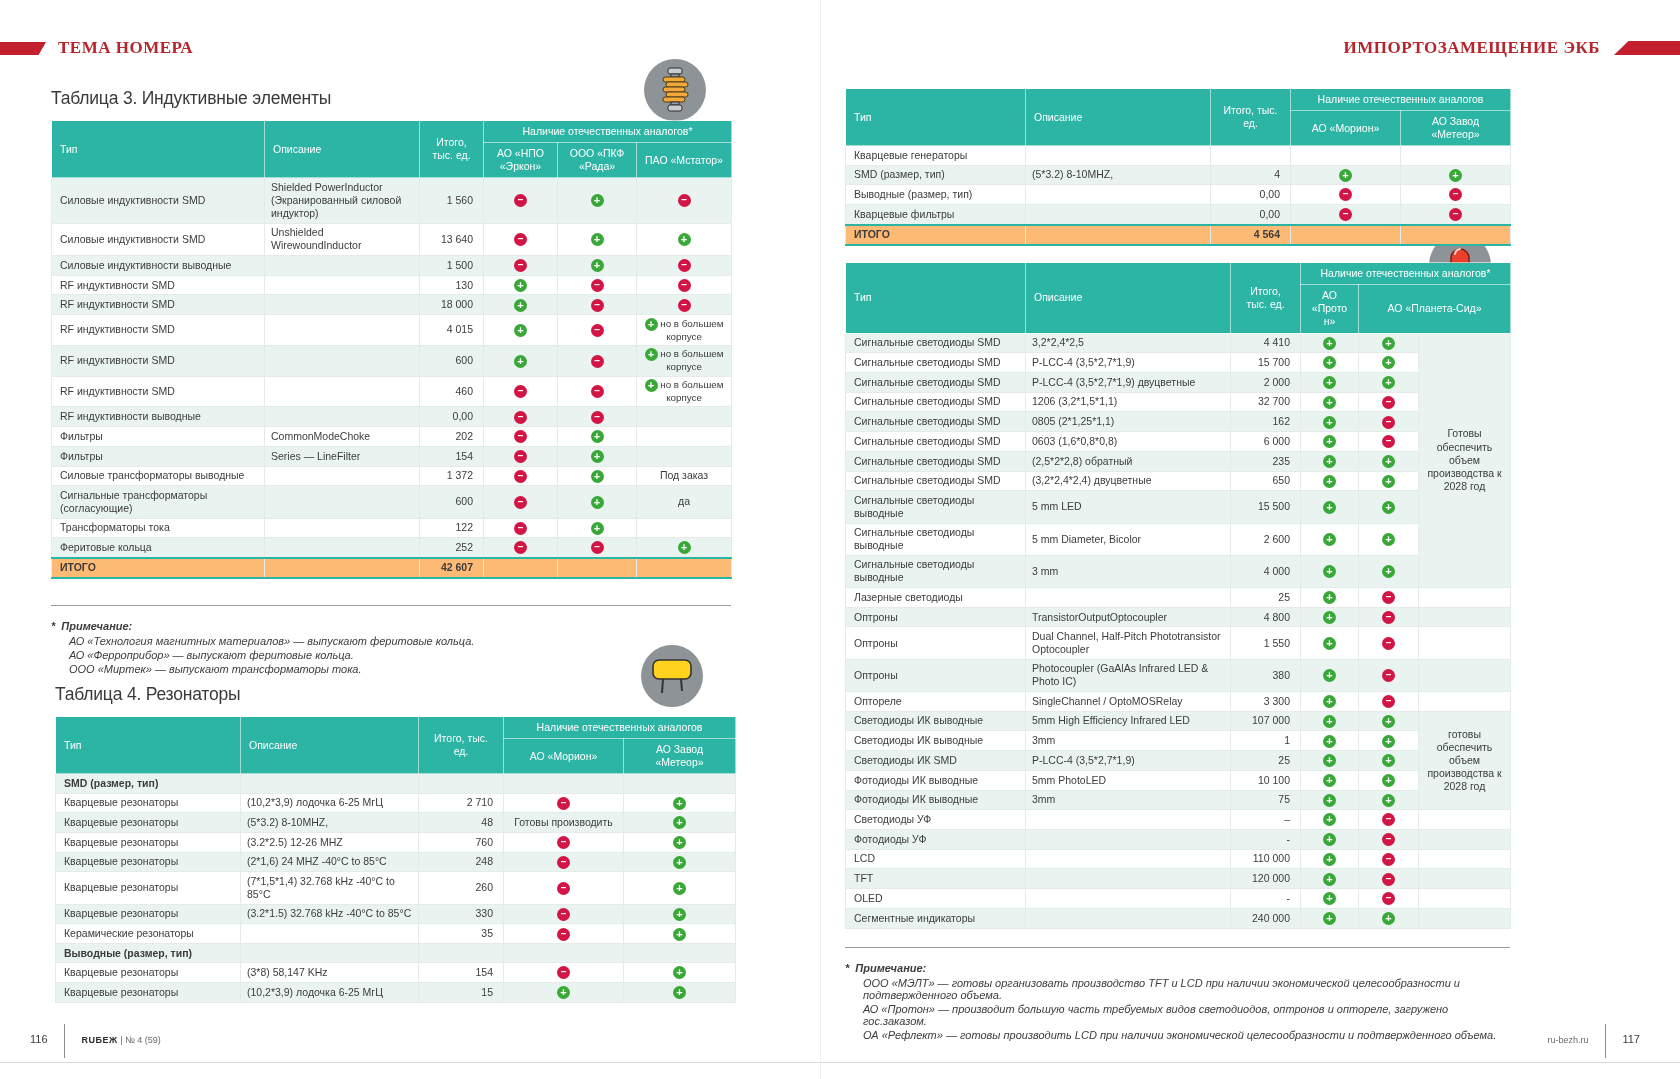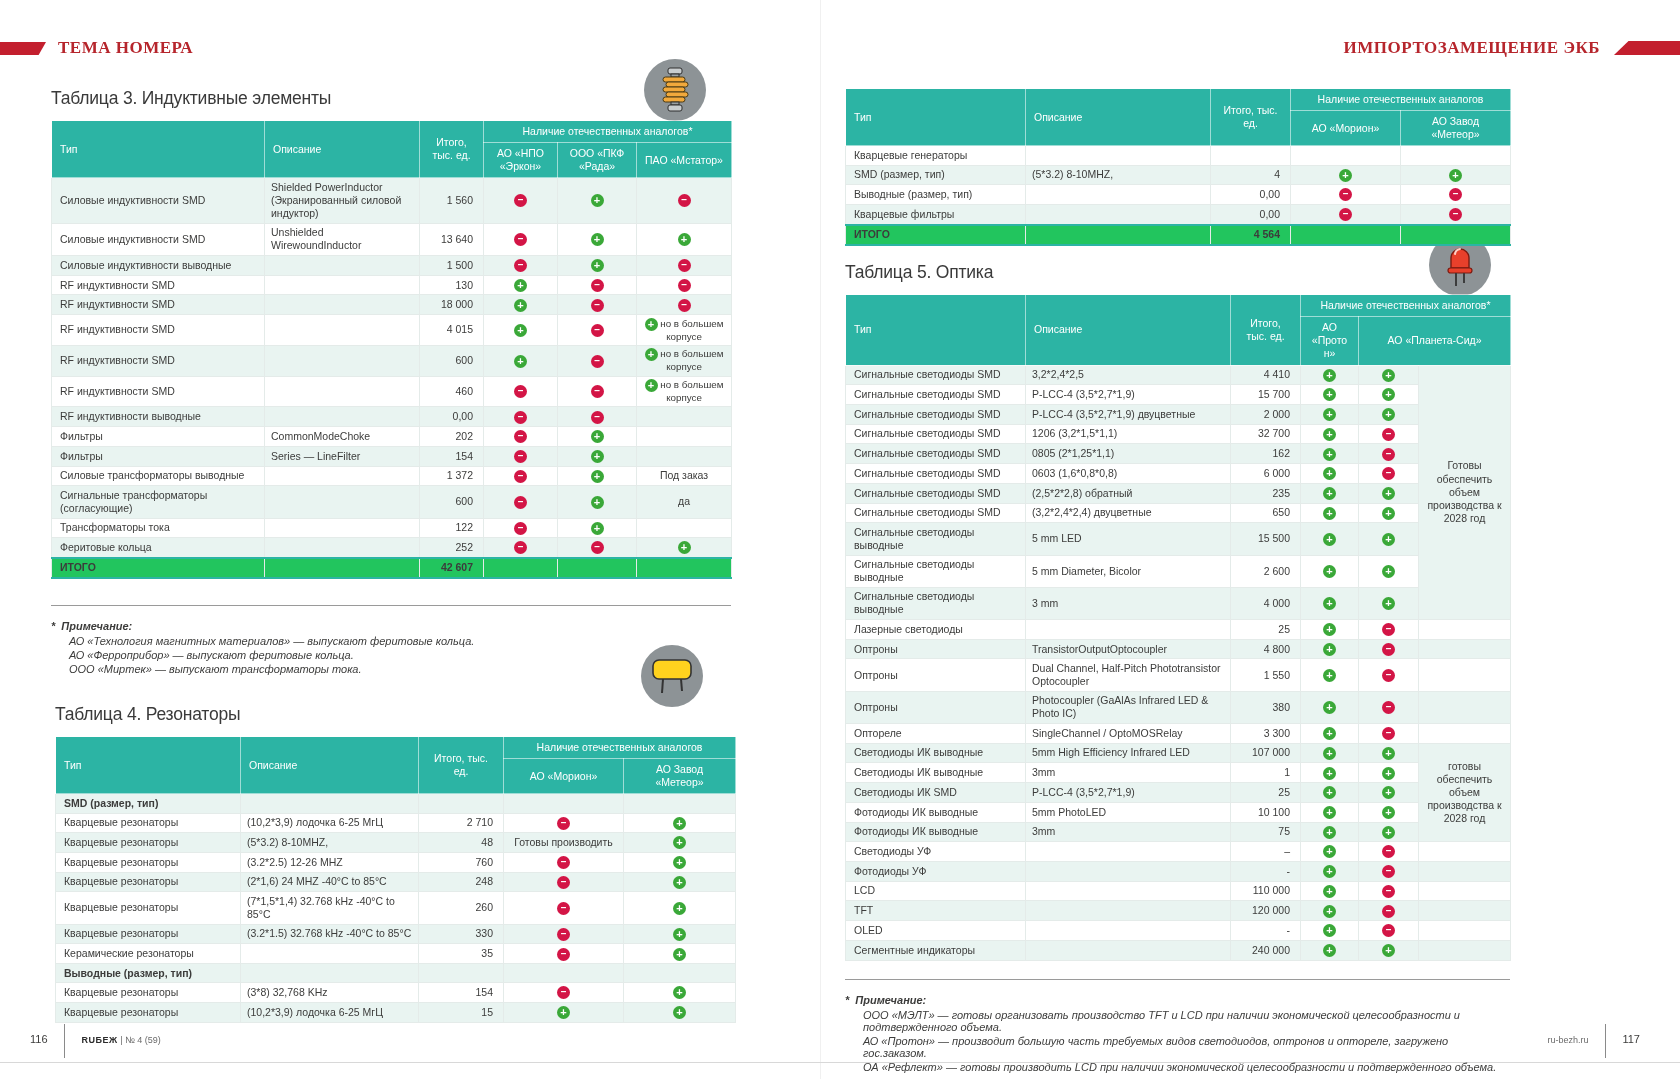--- a/index.html
+++ b/index.html
@@ -22,21 +22,21 @@
   table{border-collapse:collapse;table-layout:fixed;width:100%;font-size:10.5px;line-height:1.25}
   th,td{padding:2.5px 6px;vertical-align:middle;border:1px solid #e4ebe9;word-wrap:break-word}
   thead th{background:#2cb4a4;color:#fff;font-weight:normal;text-align:left;
            border:1px solid rgba(255,255,255,.55);padding:4px 8px}
   thead th.ctr{text-align:center}
   tbody td:first-child{padding-left:8px}
   td.r{text-align:right;padding-right:10px}
   td.ctr{text-align:center}
   tr.alt td{background:#e9f4f1}
   tr.section td{font-weight:bold}
-  tr.total td{font-weight:bold;background:#22c55e;border-top:2px solid #2cb4a4;border-bottom:2px solid #2cb4a4}
+  tr.total td{font-weight:bold;background:#fdba74;border-top:2px solid #2cb4a4;border-bottom:2px solid #2cb4a4}
   td.merged{background:#e9f4f1;text-align:center;vertical-align:middle;padding:4px 8px}
   .ic{display:inline-block;width:13px;height:13px;border-radius:50%;color:#fff;
       font-weight:bold;font-size:11px;line-height:12px;text-align:center;vertical-align:middle}
   .ic.plus{background:#3aa838}
   .ic.minus{background:#d31546;font-size:10px;line-height:11px}
   td.note-cell{font-size:9.8px;line-height:1.2}
 
   .rule{border:0;border-top:1px solid #9a9a9a;margin:26px 0 14px 0}
   .note{font-style:italic;font-size:11px;color:#3c3c3b}
   .note-title{font-weight:bold;margin-bottom:3px}
@@ -253,21 +253,21 @@
     <div class="note">
       <div class="note-title"><span class="note-mark">*</span><span>Примечание:</span></div>
       <div>
           <div class="note-line">АО «Технология магнитных материалов» — выпускают феритовые кольца.</div>
           <div class="note-line">АО «Ферроприбор» — выпускают феритовые кольца.</div>
           <div class="note-line">ООО «Миртек» — выпускают трансформаторы тока.</div>
         </div>
     </div>
   </div>
 
-  <div class="block" style="left:55px;top:676px;width:680px">
+  <div class="block" style="left:55px;top:656px;width:680px">
     <h2 class="tbl-title" style="margin-top:28px">Таблица 4. Резонаторы</h2>
     <table>
         <colgroup>
           <col style="width: 185px;">
           <col style="width: 178px;">
           <col style="width: 85px;">
           <col style="width: 120px;">
           <col style="width: 112px;">
         </colgroup>
         <thead>
@@ -341,21 +341,21 @@
           </tr>
           <tr class="alt section">
             <td>Выводные (размер, тип)</td>
             <td></td>
             <td></td>
             <td></td>
             <td></td>
           </tr>
           <tr>
             <td>Кварцевые резонаторы</td>
-            <td>(3*8) 32,768 KHz</td>
+            <td>(3*8) 58,147 KHz</td>
             <td class="r">154</td>
             <td class="ctr"><span class="ic minus">–</span></td>
             <td class="ctr"><span class="ic plus">+</span></td>
           </tr>
           <tr class="alt">
             <td>Кварцевые резонаторы</td>
             <td>(10,2*3,9) лодочка 6-25 МгЦ</td>
             <td class="r">15</td>
             <td class="ctr"><span class="ic plus">+</span></td>
             <td class="ctr"><span class="ic plus">+</span></td>
@@ -419,21 +419,20 @@
             <td></td>
             <td class="r">4 564</td>
             <td></td>
             <td></td>
           </tr>
         </tbody>
       </table>
   </div>
 
   <div class="block" style="left:845px;top:262px;width:665px">
-    <h2 class="tbl-title">Таблица 5. Оптика</h2>
     <table>
         <colgroup>
           <col style="width: 180px;">
           <col style="width: 205px;">
           <col style="width: 70px;">
           <col style="width: 58px;">
           <col style="width: 60px;">
           <col style="width: 92px;">
         </colgroup>
         <thead>

